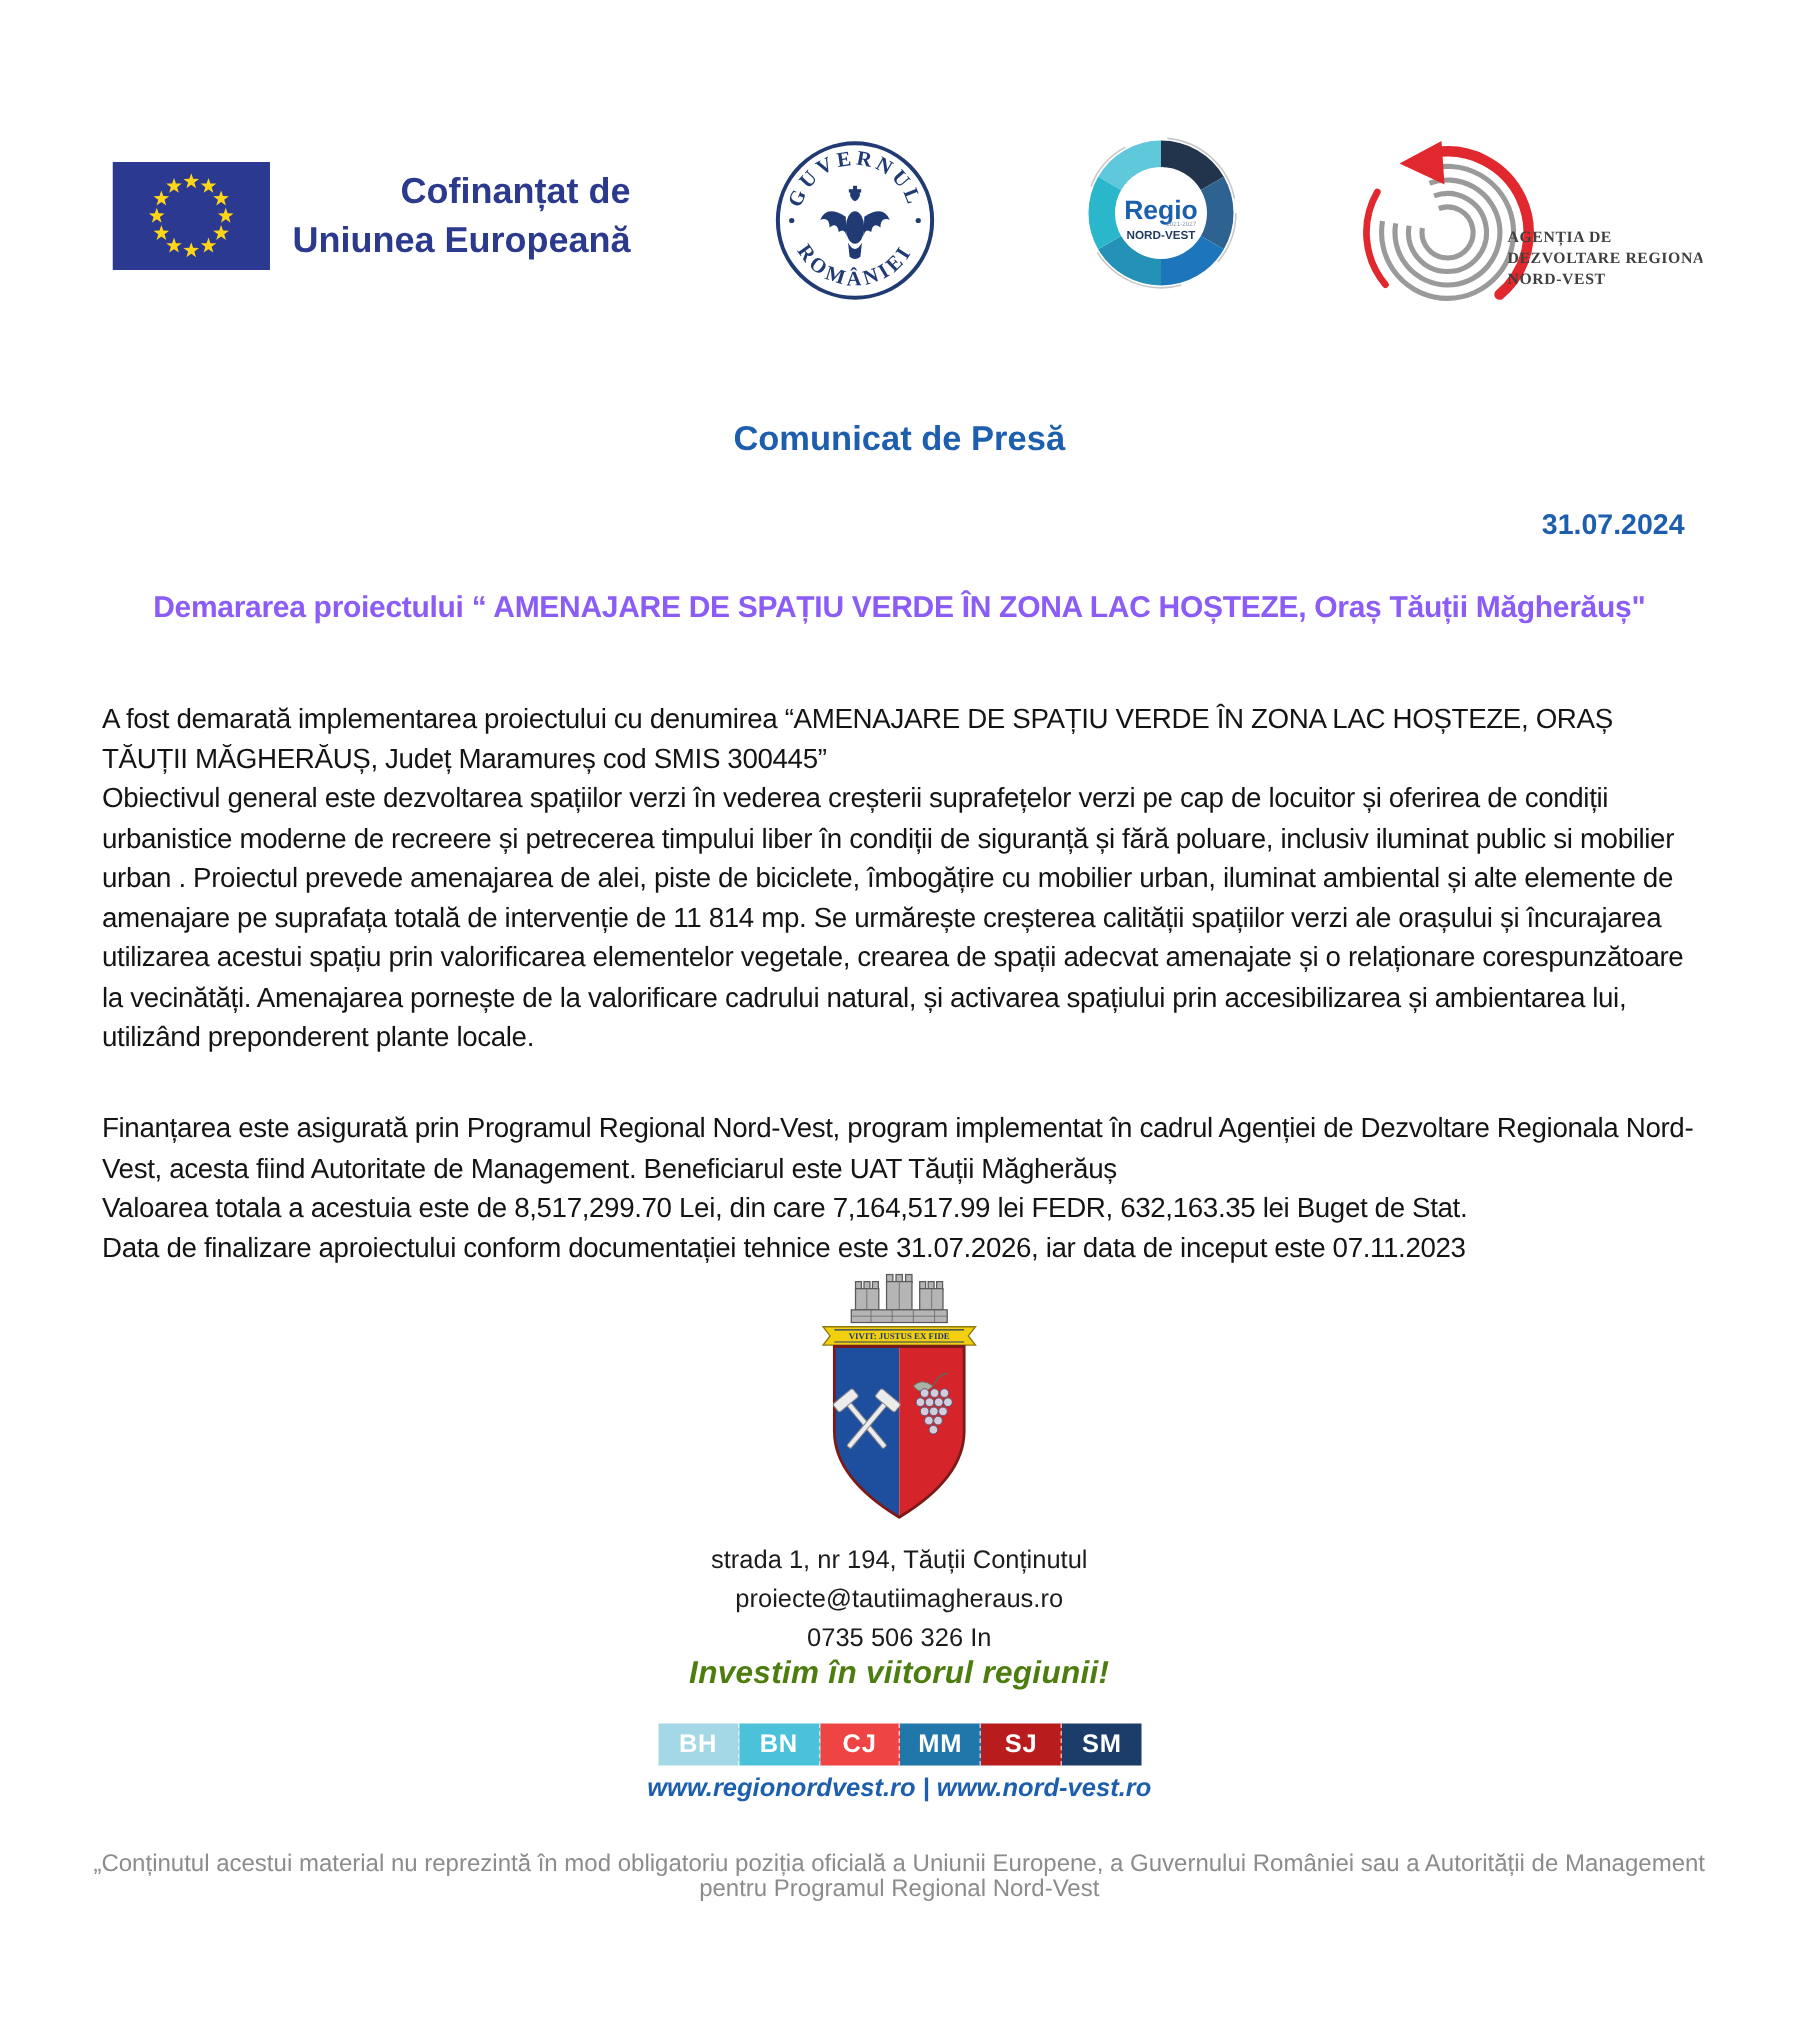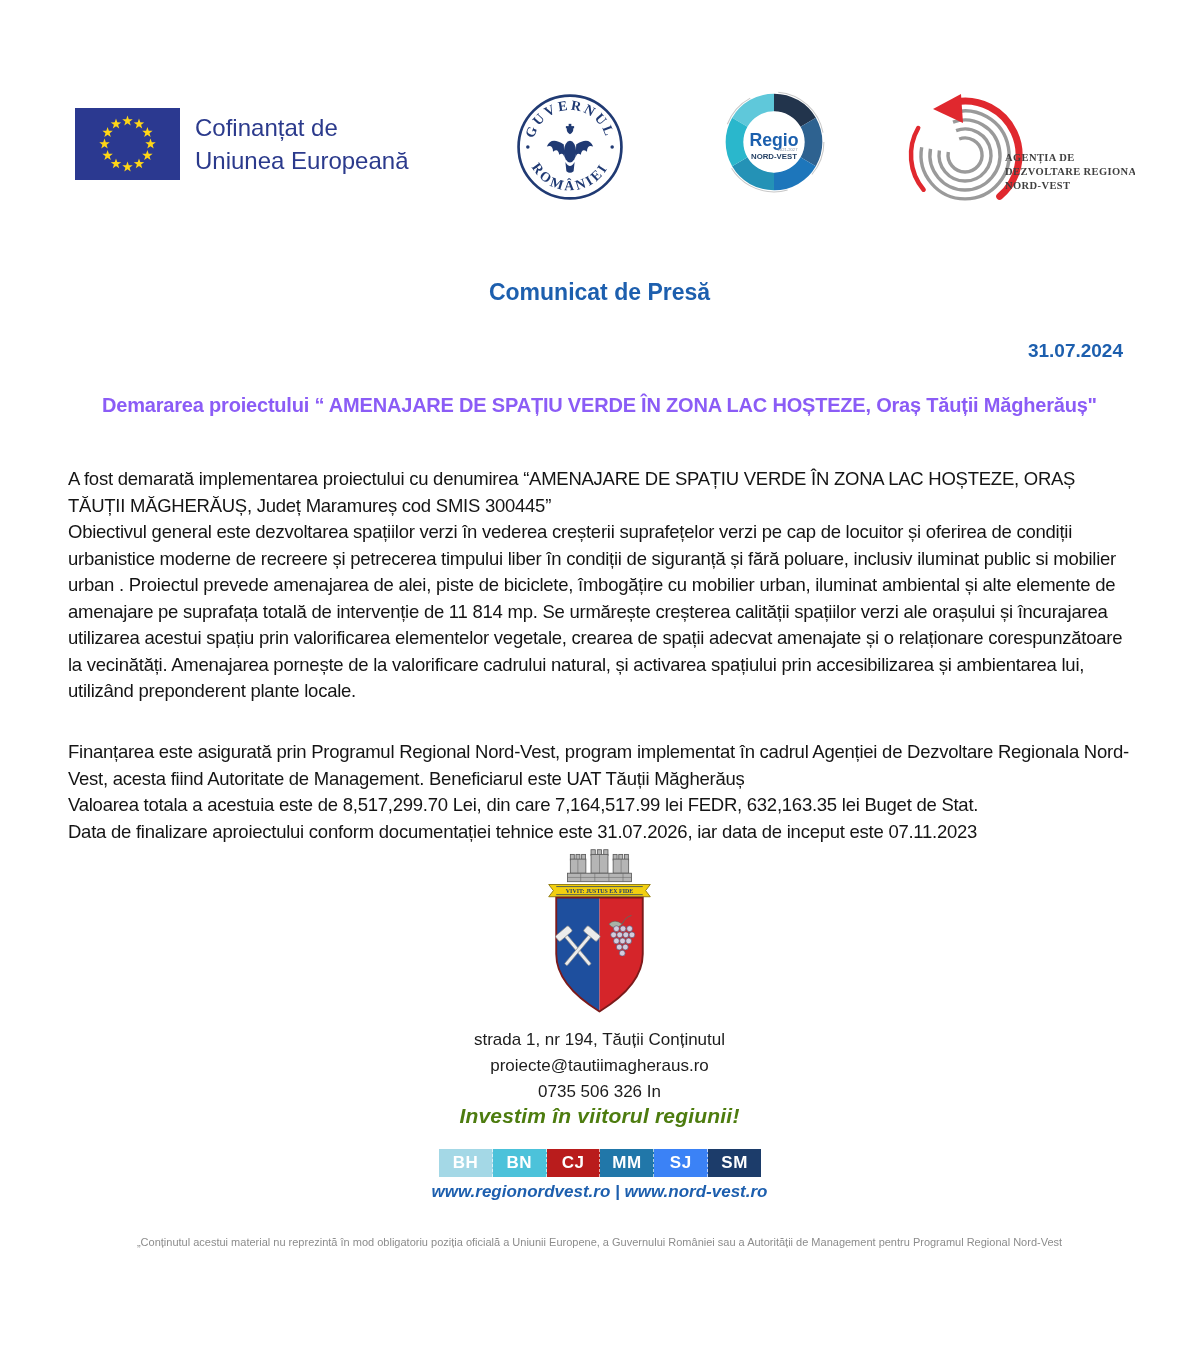--- a/index.html
+++ b/index.html
@@ -2,21 +2,21 @@
 <html><head>
 <meta charset="utf-8">
 <style>
   html,body{margin:0;padding:0;background:#ffffff;}
   .page{position:relative;width:1199px;height:1355px;background:#fff;
         font-family:"Liberation Sans", sans-serif;color:#161616;overflow:hidden;}
   .abs{position:absolute;}
 
   
   .eu-block{left:75px;top:108px;display:flex;align-items:center;gap:15px;}
-  .eu-text{font-size:24px;font-weight:normal;color:#2b3a8c;line-height:33px;white-space:nowrap;}
+  .eu-text{font-size:24px;font-weight:bold;color:#2b3a8c;line-height:33px;white-space:nowrap;text-align:right;}
   .gov-logo{left:516px;top:93px;}
   .regio-logo{left:722px;top:90px;}
   .adr-logo{left:905px;top:93px;}
 
   .doc-title{top:279px;left:0;width:100%;text-align:center;
              font-size:23px;font-weight:bold;color:#1d5fae;}
   .doc-date{top:340px;right:76px;font-size:19px;font-weight:bold;color:#1d5fae;}
   .doc-heading{top:392px;left:57px;width:1085px;text-align:center;
                font-size:20px;font-weight:bold;color:#8b5cf6;line-height:27px;letter-spacing:-0.2px;}
 
@@ -34,21 +34,21 @@
           font-weight:bold;font-style:italic;color:#4d7c0f;letter-spacing:0.2px;}
 
   .county-bar{top:1149px;left:439px;width:322px;height:28px;display:flex;}
   .county{flex:1;display:flex;align-items:center;justify-content:center;
           color:#fff;font-weight:bold;font-size:17px;letter-spacing:0.5px;
           border-right:1px dashed rgba(255,255,255,0.65);}
   .county:last-child{border-right:none;}
 
   .websites{top:1182px;left:0;width:100%;text-align:center;font-size:17px;
             font-weight:bold;font-style:italic;color:#1d5fae;}
-  .footer{top:1234px;left:60px;width:1079px;text-align:center;font-size:11px;
+  .footer{top:1234px;left:60px;width:1079px;text-align:center;font-size:16px;
           line-height:17px;color:#8c8c8c;}
 </style>
 </head>
 <body>
 
 <div class="page">
 
   <div class="abs eu-block">
     <svg width="105" height="72" viewBox="0 0 105 72">
       <rect x="0" y="0" width="105" height="72" fill="#2b3990"></rect>
@@ -218,23 +218,23 @@
     <div>strada 1, nr 194, Tăuții Conținutul</div>
     <div>proiecte@tautiimagheraus.ro</div>
     <div>0735 506 326 In</div>
   </div>
 
   <div class="abs slogan">Investim în viitorul regiunii!</div>
 
   <div class="abs county-bar">
     <div class="county" style="background-color: rgb(164, 216, 230);">BH</div>
     <div class="county" style="background-color: rgb(76, 194, 218);">BN</div>
-    <div class="county" style="background-color: #b91c1c;">CJ</div>
+    <div class="county" style="background-color: #ef4444;">CJ</div>
     <div class="county" style="background-color: rgb(33, 119, 169);">MM</div>
-    <div class="county" style="background-color: #3b82f6;">SJ</div>
+    <div class="county" style="background-color: #b91c1c;">SJ</div>
     <div class="county" style="background-color: rgb(28, 60, 106);">SM</div>
   </div>
 
   <div class="abs websites">www.regionordvest.ro | www.nord-vest.ro</div>
 
   <div class="abs footer">
     <div>„Conținutul acestui material nu reprezintă în mod obligatoriu poziția oficială a Uniunii Europene, a Guvernului României sau a Autorității de Management pentru Programul Regional Nord-Vest</div>
   </div>
 
 </div>

